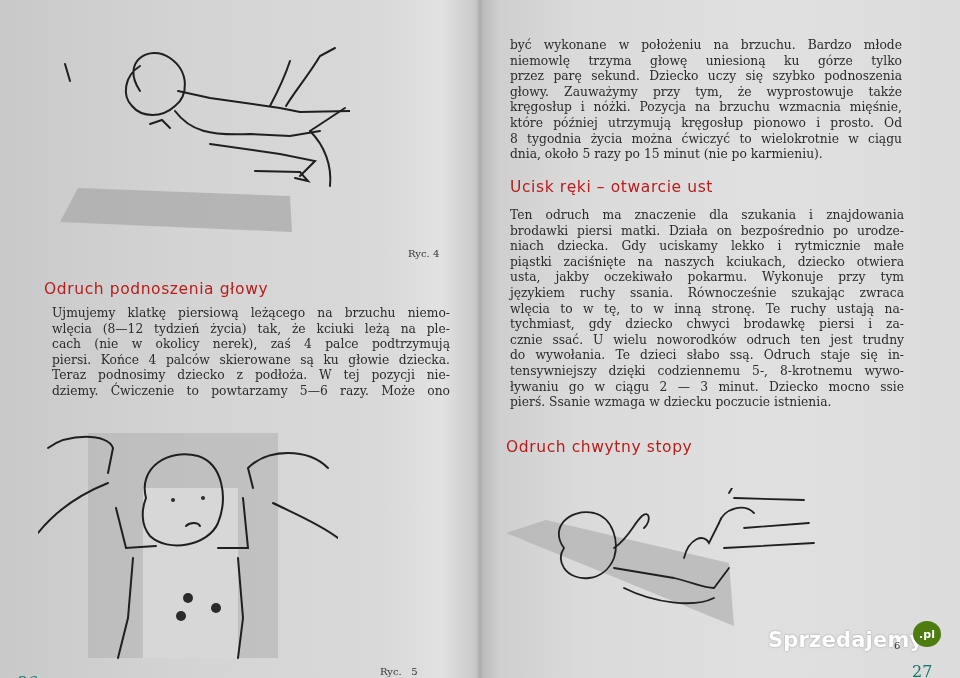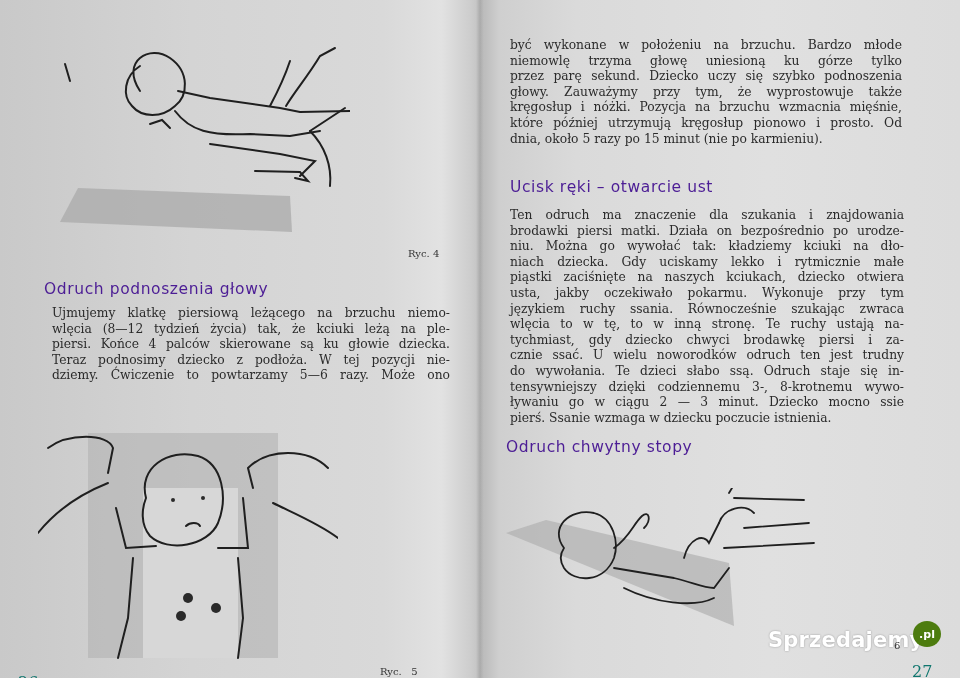--- a/index.html
+++ b/index.html
@@ -5,21 +5,21 @@
   html,body{margin:0;padding:0;}
   body{width:960px;height:678px;overflow:hidden;background:#cfcfcf;position:relative;
        font-family:"DejaVu Serif", serif;color:#2a2a2a;}
   .spread{position:absolute;left:0;top:0;width:960px;height:678px;
     background:linear-gradient(90deg,#c9c9c9 0%,#d4d4d4 20%,#d9d9d9 40%,#e2e2e2 46%,#cdcdcd 49%,#bdbdbd 50.5%,#cfcfcf 52%,#dadada 60%,#e0e0e0 80%,#dcdcdc 100%);}
   .page{position:absolute;top:0;height:678px;margin-top:28px;}
   .left{left:0;width:480px;}
   .right{left:490px;width:470px;}
   .gutter{position:absolute;left:476px;top:0;width:8px;height:678px;
     background:linear-gradient(90deg,rgba(0,0,0,0),rgba(0,0,0,.12),rgba(0,0,0,0));}
-  .heading{position:absolute;font-family:"DejaVu Sans", sans-serif;font-size:15.5px;letter-spacing:.6px;color:#4c1d95;}
+  .heading{position:absolute;font-family:"DejaVu Sans", sans-serif;font-size:15.5px;letter-spacing:.6px;color:#b91c1c;}
   .para{position:absolute;font-size:12.3px;line-height:15.6px;text-align:justify;color:#2b2b2b;}
   .para span{display:block;white-space:nowrap;text-align:justify;text-align-last:justify;}
   .para span.last{text-align-last:left;}
   .caption{position:absolute;font-size:10px;color:#333;}
   .pagenum{position:absolute;font-size:16px;font-weight:normal;color:#0f766e;}
   .fig{position:absolute;}
   .wm{position:absolute;left:768px;top:628px;font-family:"DejaVu Sans", sans-serif;font-weight:bold;
       font-size:21px;color:#fff;text-shadow:0 0 2px rgba(0,0,0,.35);letter-spacing:.2px;}
   .wm-dot{position:absolute;left:913px;top:621px;width:28px;height:26px;border-radius:50%;
       background:#4d7c0f;color:#fff;font-family:"DejaVu Sans", sans-serif;font-weight:bold;font-size:11px;
@@ -50,20 +50,21 @@
   </svg>
   <div class="caption" style="left:408px;top:220px">
     <span>Ryc.</span>
     <span>4</span>
   </div>
 
   <div class="heading" style="left:44px;top:252px">Odruch podnoszenia głowy</div>
   <div class="para" style="left:52px;top:278px;width:398px">
     <span>Ujmujemy klatkę piersiową leżącego na brzuchu niemo-</span>
     <span>wlęcia (8—12 tydzień życia) tak, że kciuki leżą na ple-</span>
+    <span>cach (nie w okolicy nerek), zaś 4 palce podtrzymują</span>
     <span>piersi. Końce 4 palców skierowane są ku głowie dziecka.</span>
     <span>Teraz podnosimy dziecko z podłoża. W tej pozycji nie-</span>
     <span>dziemy. Ćwiczenie to powtarzamy 5—6 razy. Może ono</span>
   </div>
 
   <svg class="fig" style="left:38px;top:400px" width="300" height="240" viewBox="0 0 300 240">
     <rect x="50" y="5" width="190" height="225" fill="#b3b3b3" opacity=".6"></rect>
     <rect x="105" y="60" width="95" height="170" fill="#d9d9d9" opacity=".9"></rect>
     <g fill="none" stroke="#1f1f1f" stroke-width="2" stroke-linecap="round">
       <path d="M108,70 C100,40 130,20 160,28 C185,36 190,70 180,95 C170,118 130,125 112,108 C102,96 104,80 108,70"></path>
@@ -93,37 +94,37 @@
 </div>
 
 <div class="page right">
   <div class="para" style="left:20px;top:10px;width:392px">
     <span>być wykonane w położeniu na brzuchu. Bardzo młode</span>
     <span>niemowlę trzyma głowę uniesioną ku górze tylko</span>
     <span>przez parę sekund. Dziecko uczy się szybko podnoszenia</span>
     <span>głowy. Zauważymy przy tym, że wyprostowuje także</span>
     <span>kręgosłup i nóżki. Pozycja na brzuchu wzmacnia mięśnie,</span>
     <span>które później utrzymują kręgosłup pionowo i prosto. Od</span>
+    <span>8 tygodnia życia można ćwiczyć to wielokrotnie w ciągu</span>
     <span class="last">dnia, około 5 razy po 15 minut (nie po karmieniu).</span>
   </div>
 
   <div class="heading" style="left:20px;top:150px">Ucisk ręki – otwarcie ust</div>
   <div class="para" style="left:20px;top:180px;width:394px">
     <span>Ten odruch ma znaczenie dla szukania i znajdowania</span>
     <span>brodawki piersi matki. Działa on bezpośrednio po urodze-</span>
-    <span>niu. Można go wywołać tak: kładziemy kciuki na dło-</span>
     <span>niach dziecka. Gdy uciskamy lekko i rytmicznie małe</span>
     <span>piąstki zaciśnięte na naszych kciukach, dziecko otwiera</span>
     <span>usta, jakby oczekiwało pokarmu. Wykonuje przy tym</span>
     <span>językiem ruchy ssania. Równocześnie szukając zwraca</span>
     <span>wlęcia to w tę, to w inną stronę. Te ruchy ustają na-</span>
     <span>tychmiast, gdy dziecko chwyci brodawkę piersi i za-</span>
     <span>cznie ssać. U wielu noworodków odruch ten jest trudny</span>
     <span>do wywołania. Te dzieci słabo ssą. Odruch staje się in-</span>
-    <span>tensywniejszy dzięki codziennemu 3-, 8-krotnemu wywo-</span>
+    <span>tensywniejszy dzięki codziennemu 5-, 8-krotnemu wywo-</span>
     <span>ływaniu go w ciągu 2 — 3 minut. Dziecko mocno ssie</span>
     <span class="last">pierś. Ssanie wzmaga w dziecku poczucie istnienia.</span>
   </div>
 
   <div class="heading" style="left:16px;top:410px">Odruch chwytny stopy</div>
 
   <svg class="fig" style="left:14px;top:460px" width="320" height="140" viewBox="0 0 320 140">
     <polygon points="2,45 42,32 225,75 230,138" fill="#b0b0b0" opacity=".7"></polygon>
     <g fill="none" stroke="#1f1f1f" stroke-width="1.8" stroke-linecap="round">
       <path d="M60,60 C45,40 65,20 90,25 C110,30 115,55 110,70 C100,95 70,95 60,80 C55,72 56,66 60,60"></path>

